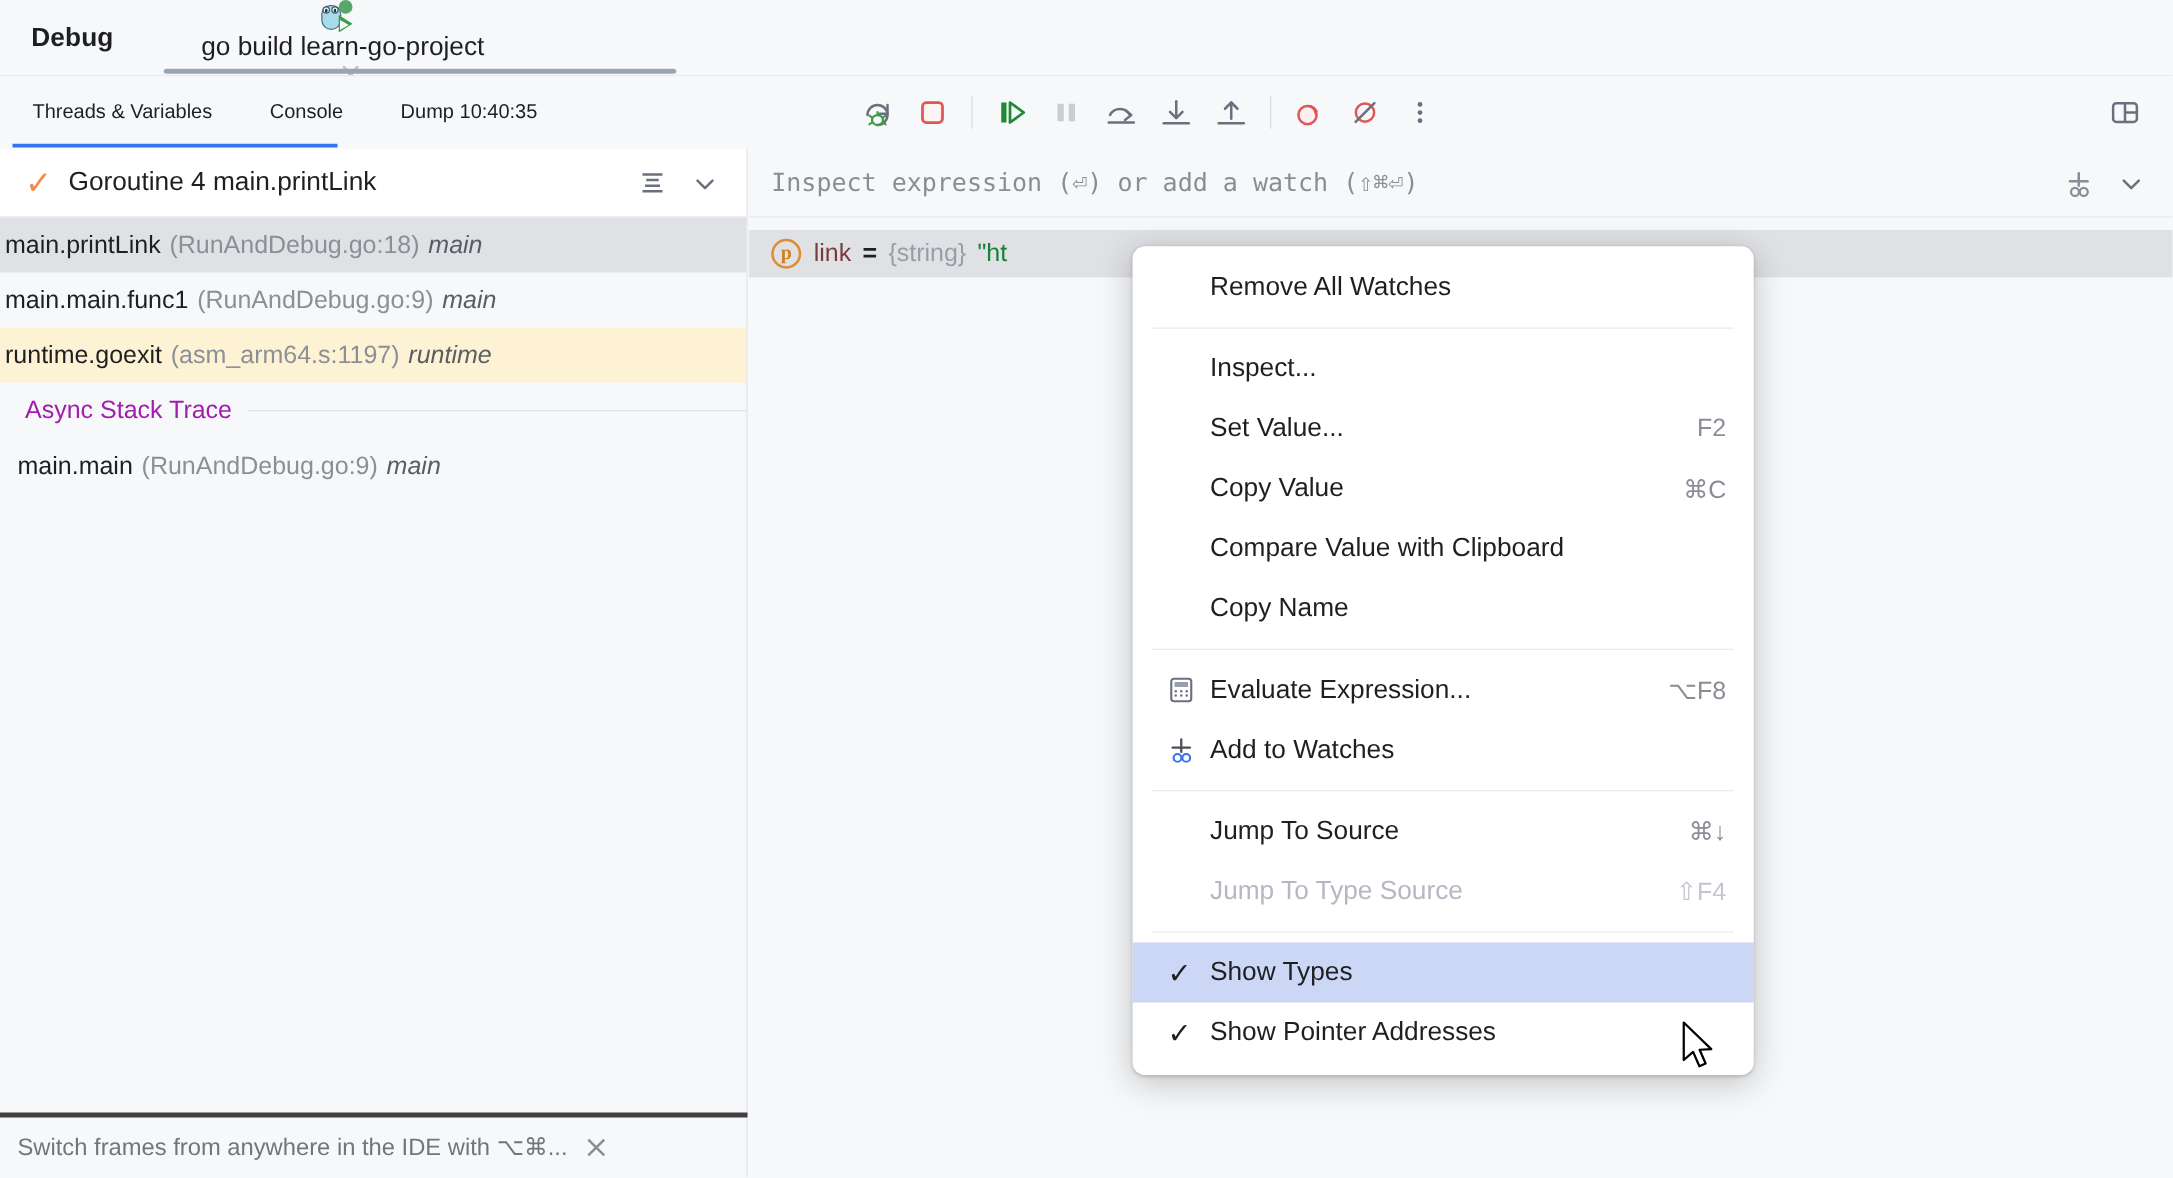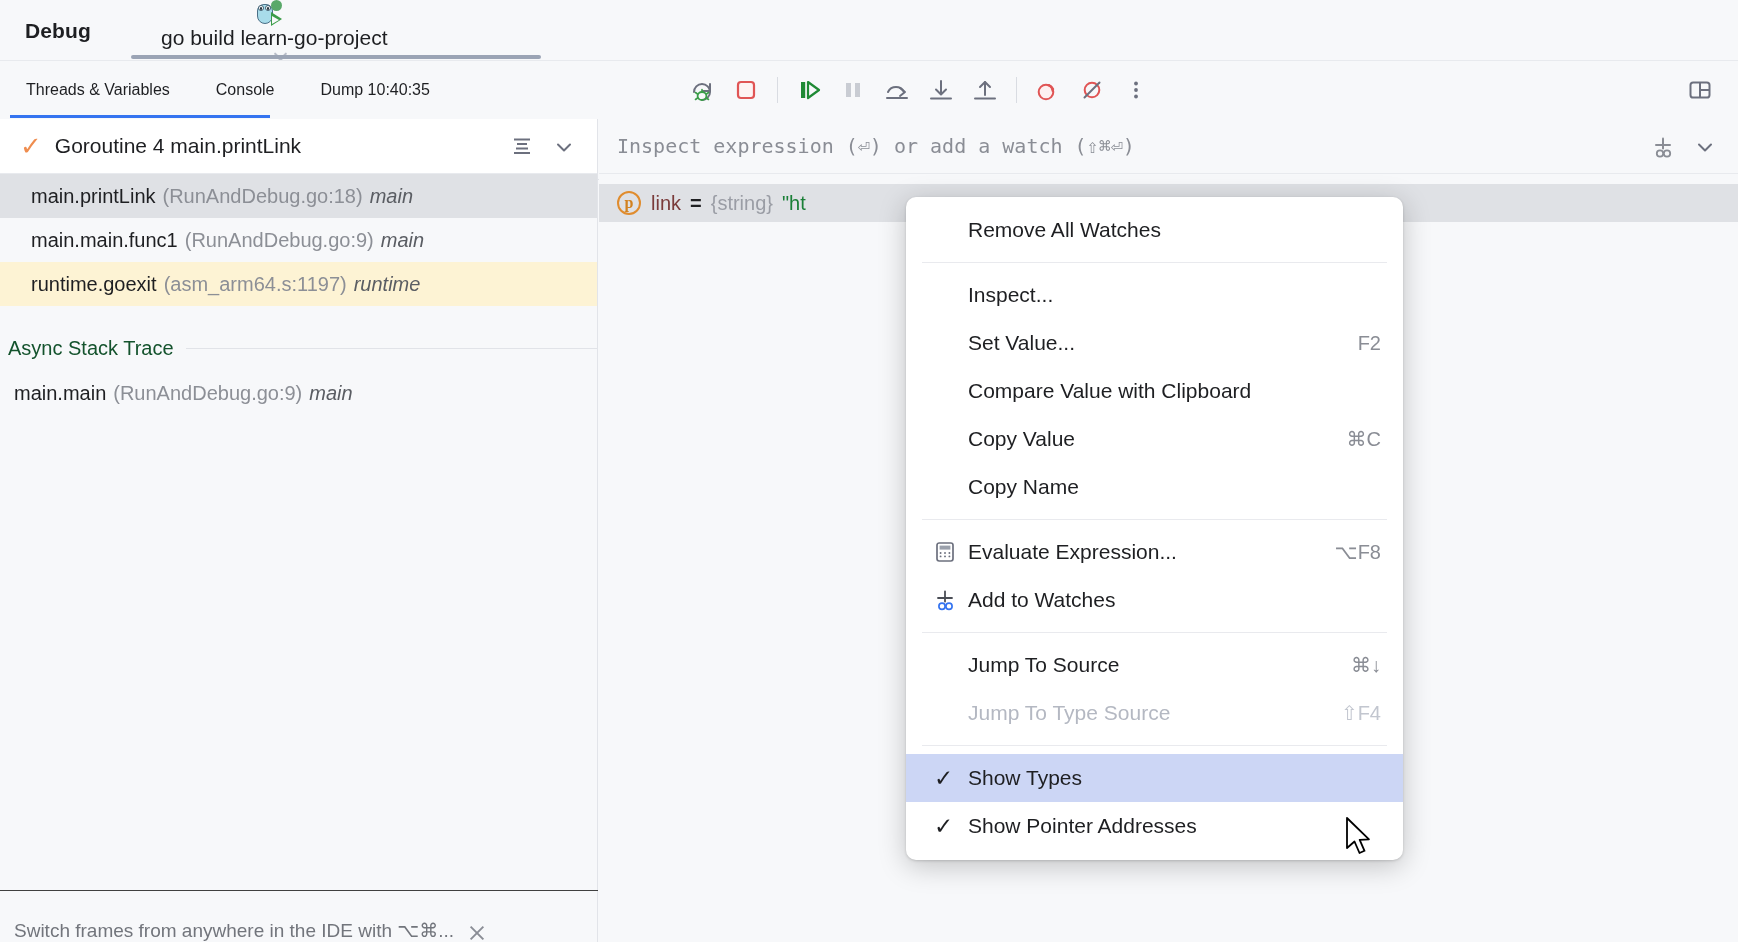--- a/index.html
+++ b/index.html
@@ -124,39 +124,39 @@
     margin-left: 20px; font-size: 26px; color: #ef8d4f; line-height: 1; flex: none;
   }
   .goroutine-title {
     margin-left: 13px; font-size: 21px; color: #1e1f22; white-space: nowrap;
   }
   .gh-icons { position: absolute; right: 12px; top: 0; height: 55px; display: flex; align-items: center; }
   .gh-btn { width: 42px; height: 42px; display: flex; align-items: center; justify-content: center; cursor: pointer; }
 
   .frames { position: relative; }
   .frame-row {
-    height: 44px; display: flex; align-items: center; padding-left: 31px;
+    height: 44px; display: flex; align-items: center; padding-left: 4px;
     font-size: 20px; color: #1e1f22; white-space: nowrap; cursor: pointer;
   }
   .frame-row.selected { background: #dfe1e5; }
   .frame-row.runtime  { background: #fdf3d4; }
   .frame-fn  { color: #1e1f22; }
   .frame-loc { color: #8c8f96; margin-left: 7px; }
   .frame-mod { color: #5a5d63; font-style: italic; margin-left: 7px; }
   .frame-row.runtime .frame-mod { color: #5a5d63; }
   .async-header {
-    height: 45px; display: flex; align-items: center; padding-left: 8px;
-    font-size: 20px; color: #14532d; margin-top: 20px;
+    height: 45px; display: flex; align-items: center; padding-left: 20px;
+    font-size: 20px; color: #a21caf;
   }
   .async-line { flex: 1; height: 1px; background: #e1e3e8; margin-left: 12px; margin-right: 0; }
   .frame-row.indent { padding-left: 14px; }
 
   .hint-bar {
     position: absolute; left: 0; bottom: 0; width: 598px; height: 52px;
-    display: flex; align-items: flex-end; border-top: 1px solid #404040;
+    display: flex; align-items: center; border-top: 4px solid #404040;
   }
   .hint-text { margin-left: 14px; font-size: 19px; color: #72757c; white-space: nowrap; }
   .hint-close { margin-left: 14px; width: 18px; height: 18px; position: relative; cursor: pointer; flex: none; }
   .hint-close::before, .hint-close::after {
     content: ""; position: absolute; left: 0; top: 8px; width: 18px; height: 2px; background: #8a8d95;
   }
   .hint-close::before { transform: rotate(45deg); }
   .hint-close::after  { transform: rotate(-45deg); }
 
   
@@ -442,27 +442,27 @@
   </div>
 
   <div class="mi">
     <span class="mi-icon"></span>
     <span class="mi-label">Set Value...</span>
     <span class="mi-short">F2</span>
   </div>
 
   <div class="mi">
     <span class="mi-icon"></span>
-    <span class="mi-label">Compare Value with Clipboard</span>
-  </div>
-
-  <div class="mi">
-    <span class="mi-icon"></span>
     <span class="mi-label">Copy Value</span>
     <span class="mi-short">⌘C</span>
+  </div>
+
+  <div class="mi">
+    <span class="mi-icon"></span>
+    <span class="mi-label">Compare Value with Clipboard</span>
   </div>
 
   <div class="mi">
     <span class="mi-icon"></span>
     <span class="mi-label">Copy Name</span>
   </div>
 
   <div class="mi-sep"></div>
 
   <div class="mi">

